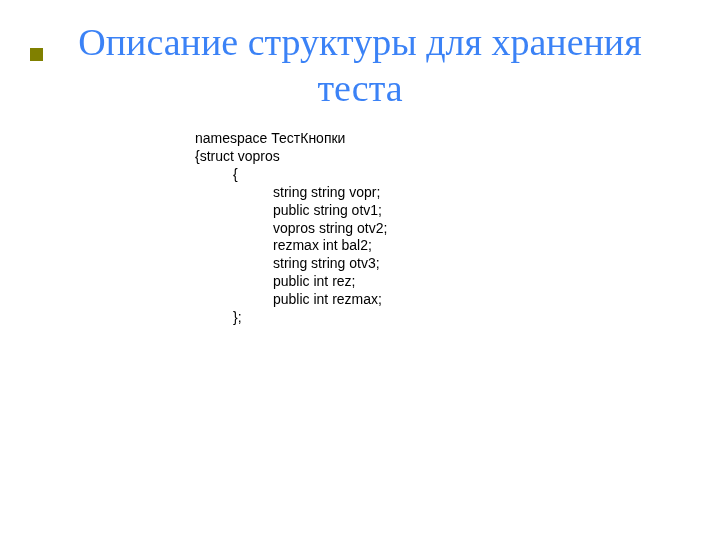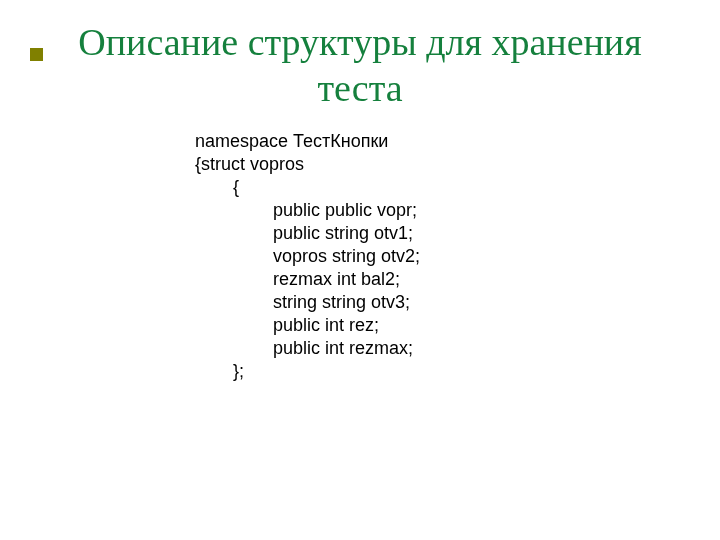--- a/index.html
+++ b/index.html
@@ -24,29 +24,29 @@
       background: #808000;
     }
     .title {
       position: absolute;
       top: 20px;
       left: 0;
       right: 0;
       text-align: center;
       font-family: "Times New Roman", Times, serif;
       font-size: 38px;
-      color: #15803d;
+      color: #3b82f6;
       line-height: 1.2;
       font-weight: 400;
     }
     .code-block {
       position: absolute;
       left: 195px;
       top: 130px;
-      font-size: 18px;
+      font-size: 14px;
       color: #000000;
       line-height: 1.28;
     }
     .code-line {
       white-space: pre;
     }
     .indent1 {
       padding-left: 38px;
     }
     .indent2 {
@@ -60,21 +60,21 @@
 
 <div class="title">
   <span>Описание структуры для хранения</span><br>
   <span>теста</span>
 </div>
 
 <div class="code-block">
   <div class="code-line">namespace ТестКнопки</div>
   <div class="code-line">{struct vopros</div>
   <div class="code-line indent1">{</div>
-  <div class="code-line indent2">public public vopr;</div>
+  <div class="code-line indent2">string string vopr;</div>
   <div class="code-line indent2">public string otv1;</div>
   <div class="code-line indent2">vopros string otv2;</div>
   <div class="code-line indent2">rezmax int bal2;</div>
   <div class="code-line indent2">string string otv3;</div>
   <div class="code-line indent2">public int rez;</div>
   <div class="code-line indent2">public int rezmax;</div>
   <div class="code-line indent1">};</div>
 </div>
 
 </body></html>

